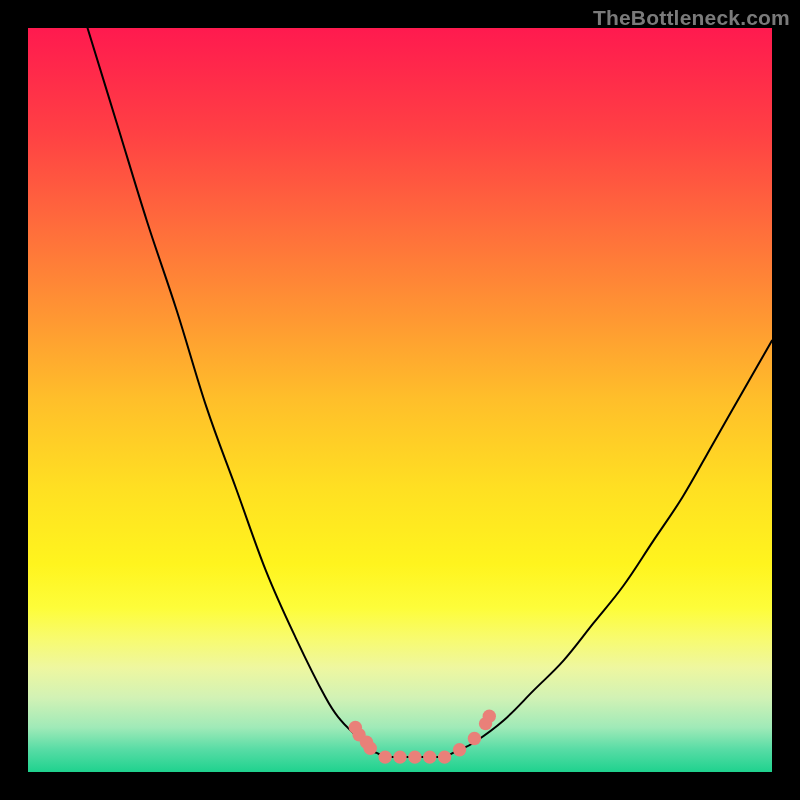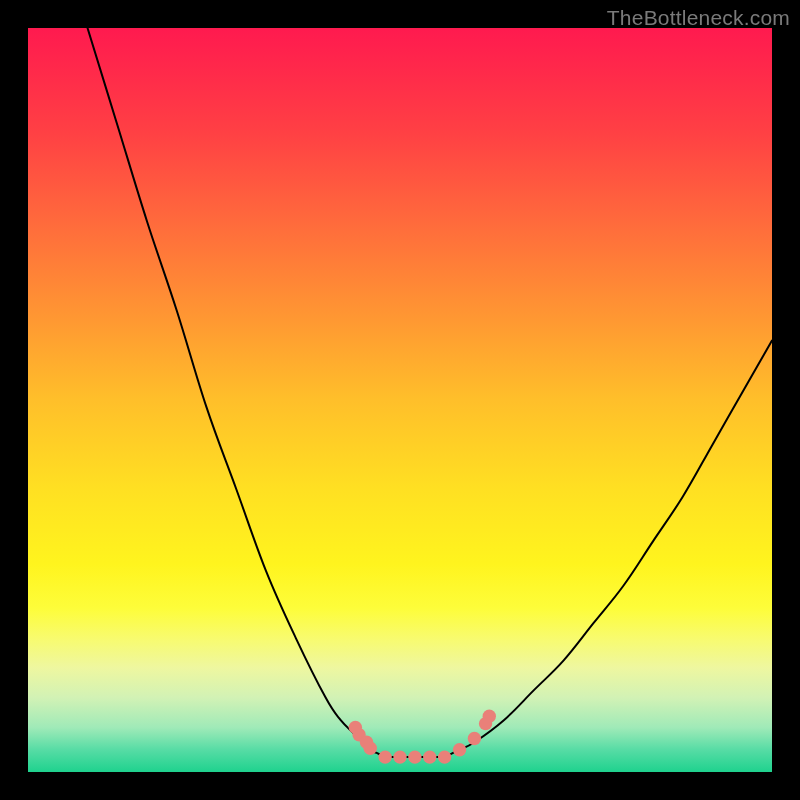--- a/index.html
+++ b/index.html
@@ -53,21 +53,21 @@
     width: 744px;
     height: 744px;
     overflow: visible;
   }
   .watermark {
     position: absolute;
     top: 6px;
     right: 10px;
     color: #7a7a7a;
     font-size: 21px;
-    font-weight: 400;
+    font-weight: 700;
     letter-spacing: 0.2px;
   }
 </style>
 </head>
 <body>
 
 <div class="frame">
   <div class="plot">
     <div class="gradient"></div>
     <svg class="curve" viewBox="0 0 744 744" preserveAspectRatio="none">

